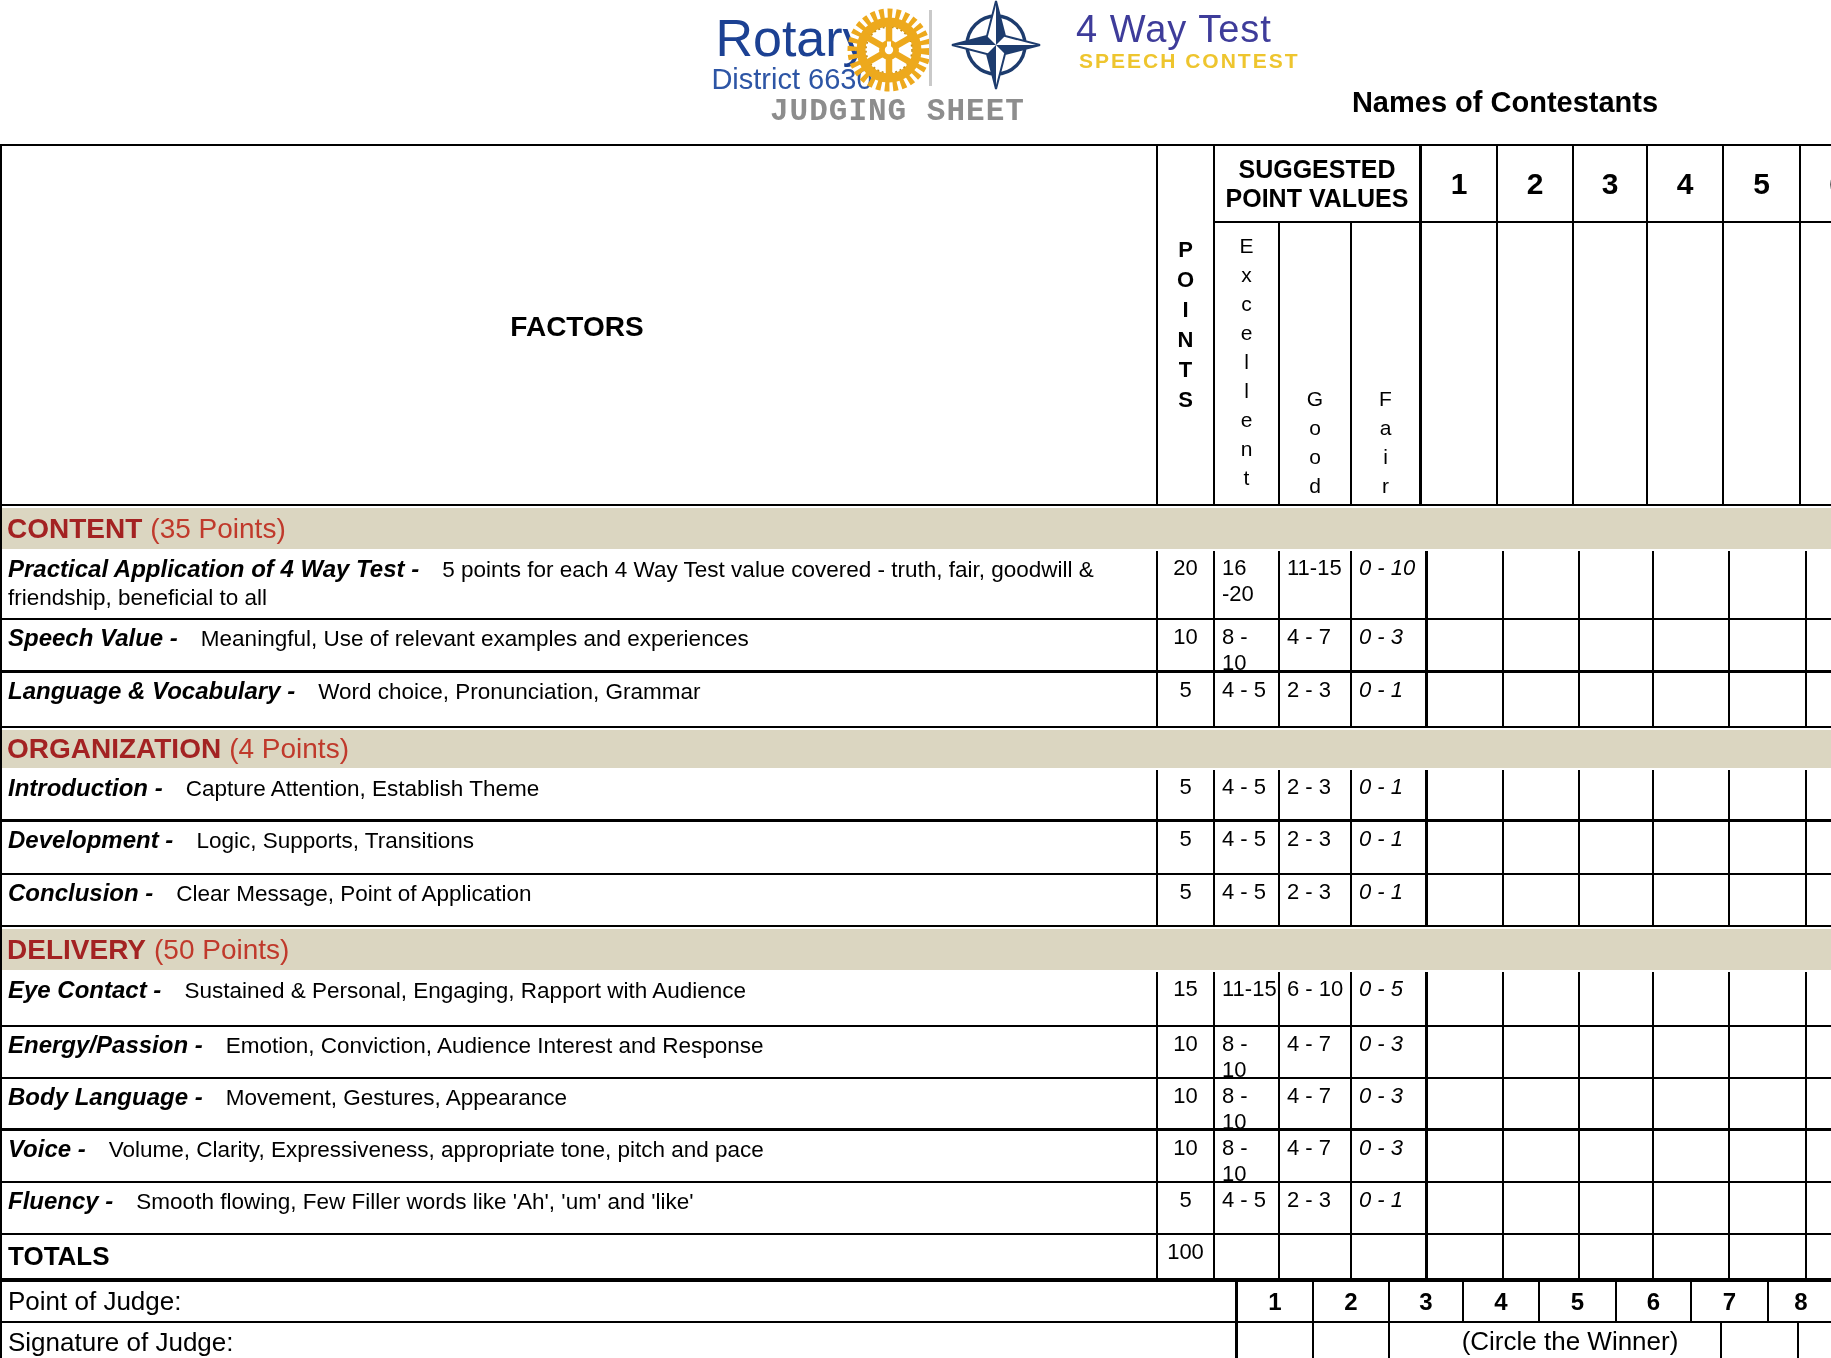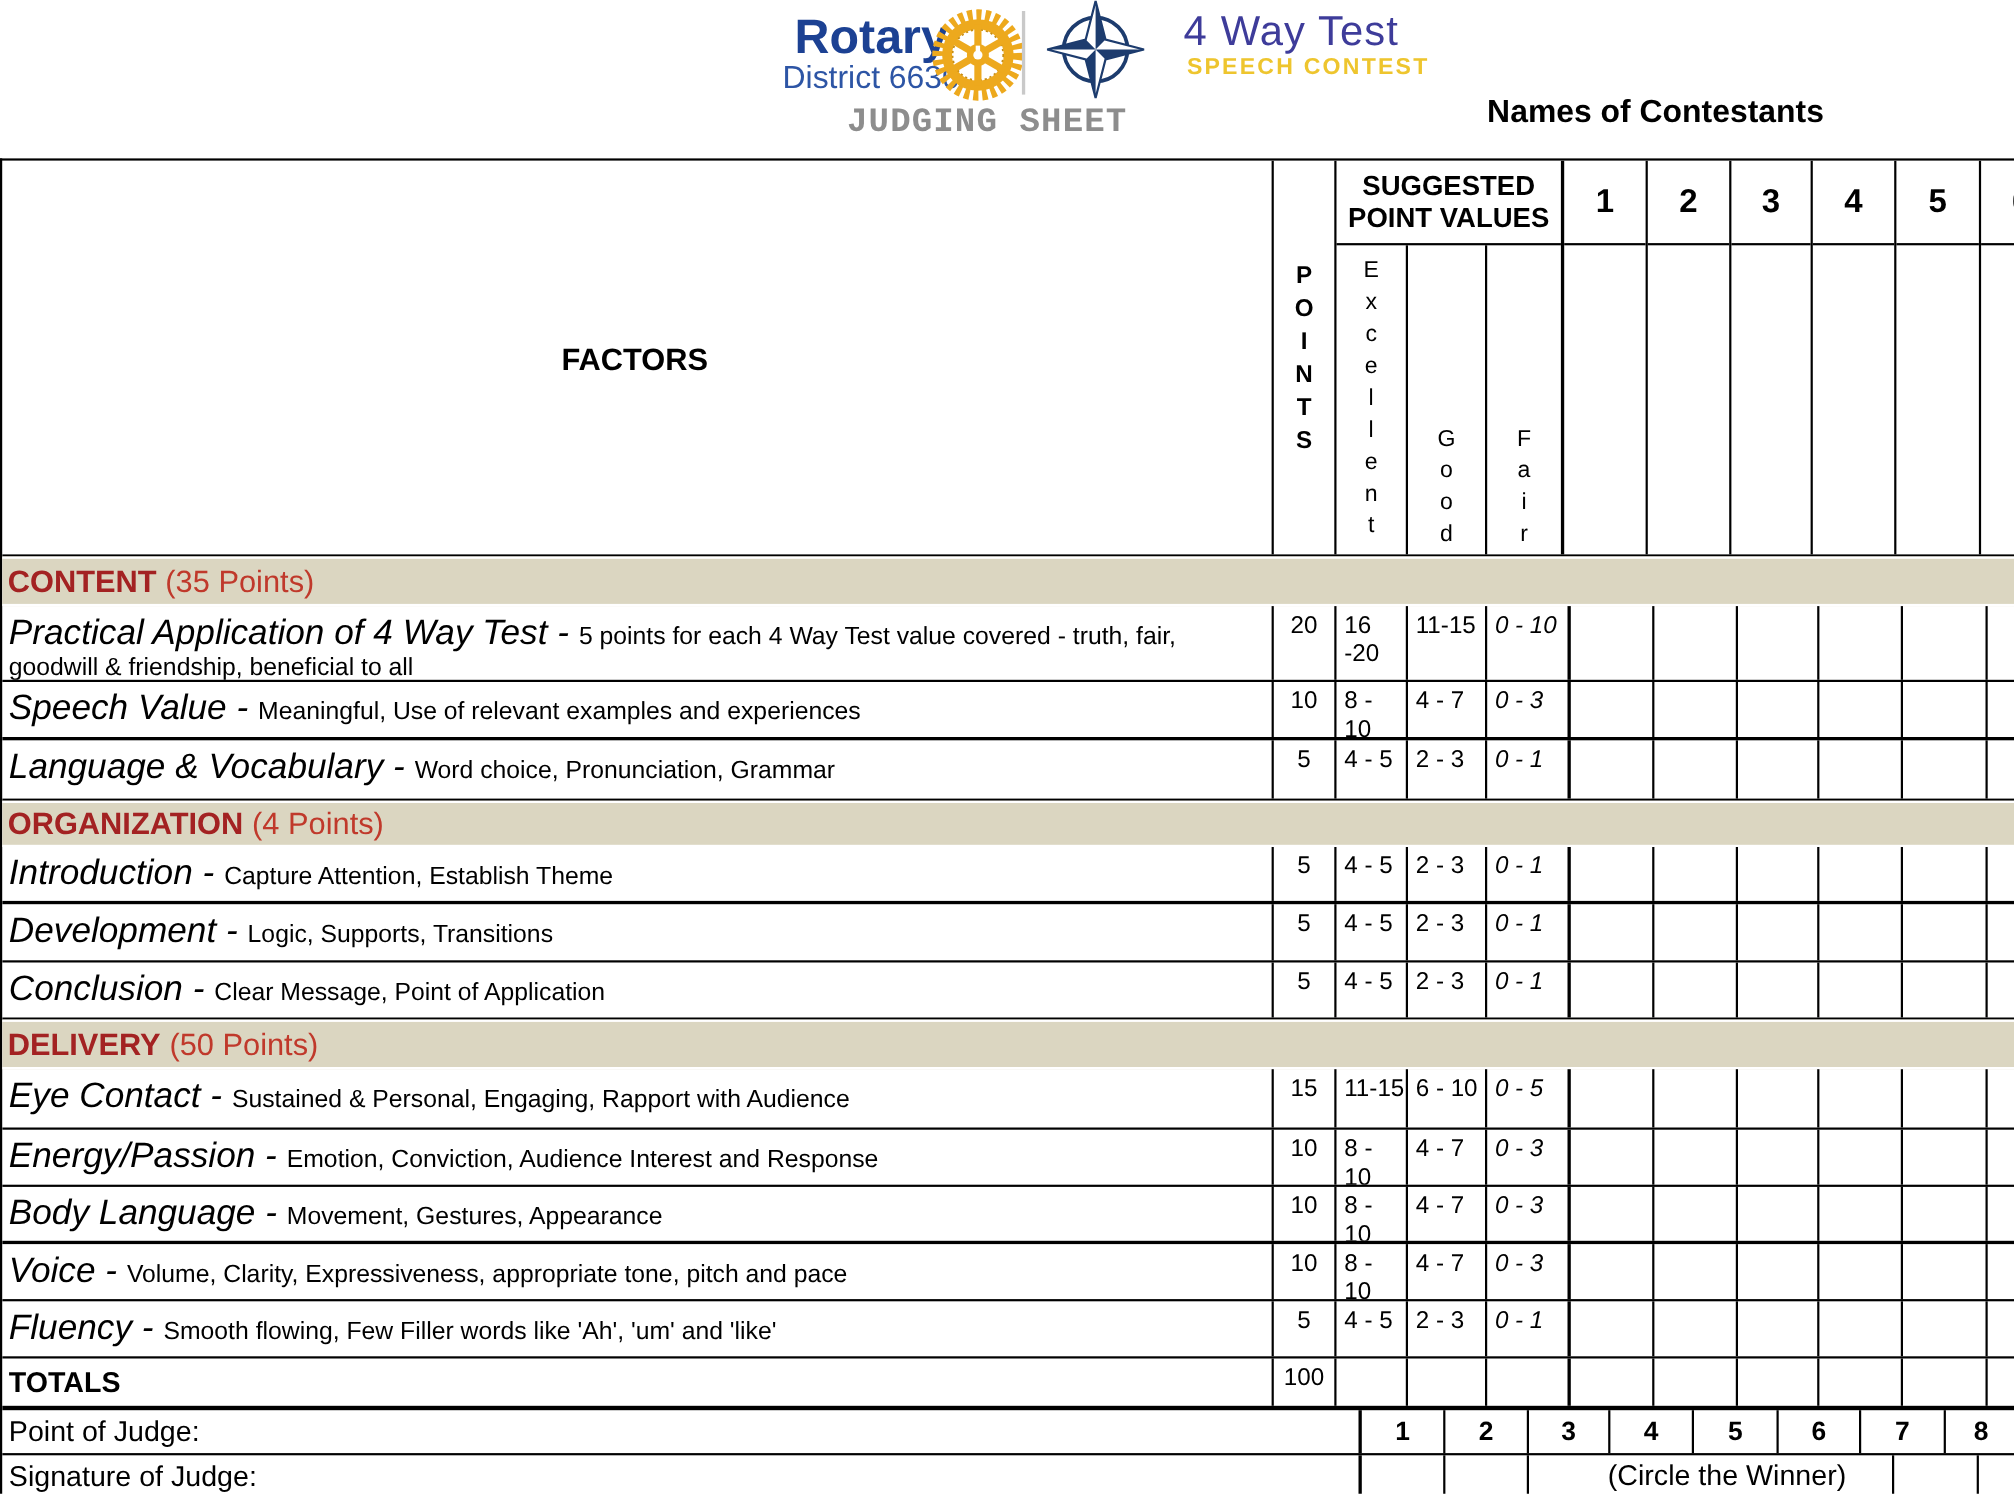--- a/index.html
+++ b/index.html
@@ -1,21 +1,21 @@
 <!DOCTYPE html>
 <html><head>
 <meta charset="utf-8">
 <style>
   html,body{margin:0;padding:0;background:#fff;}
   body{width:1831px;height:1358px;position:relative;overflow:hidden;
        font-family:"Liberation Sans",sans-serif;color:#000;}
   
   .pagehead{position:absolute;left:0;top:0;width:1831px;height:144px;}
   .logo-rotary{position:absolute;left:642px;top:12px;width:300px;text-align:center;}
-  .rotary-word{font-weight:bold;font-size:44px;letter-spacing:0px;color:#1c4193;line-height:1.0;}
+  .rotary-word{font-weight:normal;font-size:52px;letter-spacing:0px;color:#1c4193;line-height:1.0;}
   .district-word{font-size:29px;color:#2d55a5;line-height:1.1;}
   .wheel{position:absolute;left:845px;top:6px;}
   .divider{position:absolute;left:929px;top:10px;width:3px;height:76px;background:#c9c9c9;}
   .compass{position:absolute;left:948px;top:-3px;}
   .event-title{position:absolute;left:1076px;top:8px;font-weight:normal;font-size:38px;color:#3e3c9a;letter-spacing:1px;}
   .event-sub{position:absolute;left:1079px;top:49px;font-weight:bold;font-size:21px;color:#eec52e;letter-spacing:2px;}
   .sheet-title{position:absolute;left:770px;top:94px;width:320px;
                font-weight:bold;font-size:31px;color:#8d8d8d;letter-spacing:1px;font-family:Liberation Mono, monospace;}
   .contestants-head{position:absolute;left:1330px;top:86px;width:350px;text-align:center;
                font-weight:bold;font-size:29px;color:#000;}
@@ -64,21 +64,21 @@
   
   .band{height:45px;background:#dbd6c1;border-bottom:2px solid #fff;border-top:2px solid #fff;
         align-items:center;padding-left:5px;}
   .band.h42{height:42px;}
   .band-title{font-weight:bold;font-size:28px;color:#a32222;}
   .band-note{font-size:28px;color:#c0392b;margin-left:8px;}
   
   .h69{height:69px}.h53{height:53px}.h55{height:55px}.h52{height:52px}
   .h47{height:47px}.h41{height:41px}.h36{height:36px}
   .c-label{padding:4px 10px 0 6px;line-height:1.2;}
-  .fname{font-weight:normal;font-style:italic;font-size:32px;margin-right:9px;}
+  .fname{font-weight:bold;font-style:italic;font-size:24px;margin-right:23px;}
   .fdesc{font-size:22.5px;}
   .val{font-size:22px;padding-top:4px;}
   .c-points.val{text-align:center;}
   .c-exc.val,.c-good.val,.c-fair.val{padding-left:7px;}
   
   .totals-label{font-weight:bold;font-size:26px;padding:6px 0 0 6px;}
   .judge-label{font-size:26px;padding:4px 0 0 6px;}
   .botnum{display:flex;align-items:center;justify-content:center;font-weight:bold;font-size:24px;}
   .win-note{display:flex;align-items:center;justify-content:center;font-size:26px;margin-left:30px;}
 </style>

